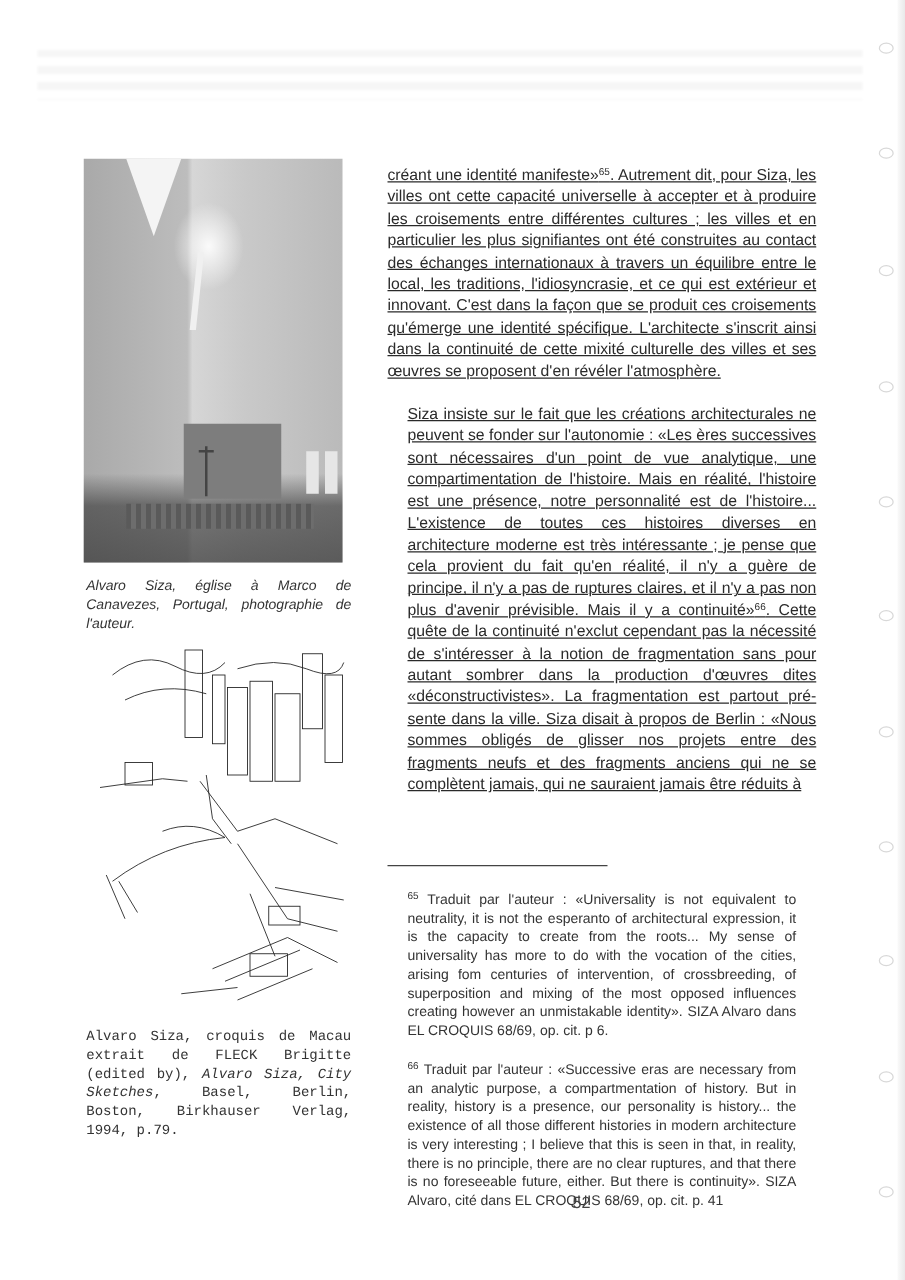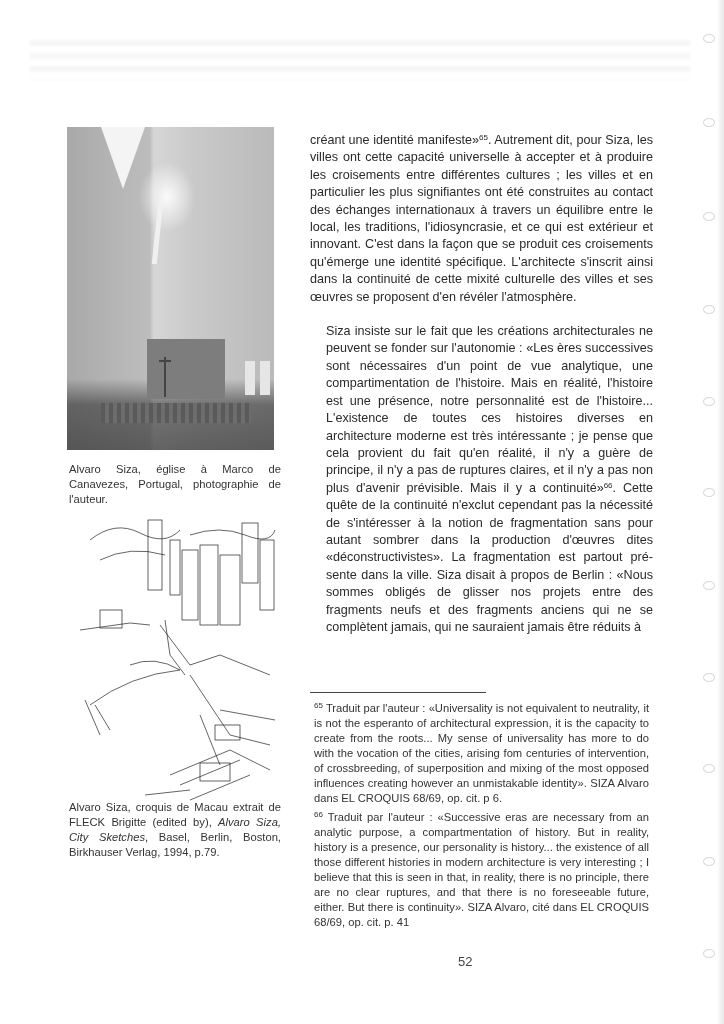--- a/index.html
+++ b/index.html
@@ -53,33 +53,33 @@
       position: absolute; left: 70px; top: 505px; width: 210px; height: 300px; background: #fff;
     }
     .caption {
       position: absolute; left: 69px; width: 212px; font-size: 11.2px; line-height: 15px; color: #333;
       text-align: justify;
     }
     .caption i { font-style: italic; }
     
     .main {
       position: absolute; left: 310px; top: 132px; width: 343px; font-size: 12.6px; line-height: 17.4px;
-      text-align: justify; color: #2a2a2a;
+      text-align: justify; color: #2a2a2a; text-decoration: underline;
     }
     .main p { margin: 0; }
     .main p + p { margin-top: 17px; margin-left: 16px; }
     sup { font-size: 8px; line-height: 0; vertical-align: 4px; }
     .fn-rule {
       position: absolute; left: 310px; top: 692px; width: 176px; height: 1px; background: #444;
     }
     .footnotes {
       position: absolute; left: 310px; top: 697px; width: 343px; font-size: 11.2px; line-height: 15px;
       text-align: justify; color: #333;
     }
-    .footnotes p { margin: 4px; }
+    .footnotes p { margin: 16px; }
     .page-num {
       position: absolute; left: 458px; top: 954px; font-size: 13px; color: #444;
     }
   </style>
 </head>
 <body>
 
 <div class="bleed"></div>
 <div class="right-edge"></div>
 <div id="punches">
@@ -99,21 +99,21 @@
 <div class="photo">
   <div class="skylight"></div>
   <div class="slit"></div>
   <div class="altar"></div>
   <div class="cross-v"></div>
   <div class="cross-h"></div>
   <div class="window1"></div>
   <div class="window2"></div>
   <div class="pews"></div>
 </div>
-<div class="caption" style="top:462px;">Alvaro Siza, église à Marco de Canavezes, Portugal, photographie de l'auteur.</div>
+<div class="caption" style="top:462px;font-style:italic;">Alvaro Siza, église à Marco de Canavezes, Portugal, photographie de l'auteur.</div>
 
 <div class="sketch">
   <svg width="210" height="300" viewBox="0 0 210 300" fill="none" stroke="#222" stroke-width="0.7">
     <path d="M20 35 Q45 15 70 28 T110 25"></path>
     <path d="M30 55 Q60 40 95 50"></path>
     <path d="M120 30 Q150 20 175 30 T205 25"></path>
     <rect x="78" y="15" width="14" height="70"></rect>
     <rect x="100" y="35" width="10" height="55"></rect>
     <rect x="112" y="45" width="16" height="70"></rect>
     <rect x="130" y="40" width="18" height="80"></rect>
@@ -132,21 +132,21 @@
     <path d="M130 210 L150 260"></path>
     <path d="M150 205 L205 215"></path>
     <rect x="145" y="220" width="25" height="15"></rect>
     <path d="M100 270 L160 245 L200 265"></path>
     <path d="M110 280 L170 255"></path>
     <path d="M120 295 L180 270"></path>
     <rect x="130" y="258" width="30" height="18"></rect>
     <path d="M75 290 L120 285"></path>
   </svg>
 </div>
-<div class="caption" style="top:800px;">
+<div class="caption" style="top:823px;font-family:Liberation Mono, monospace;">
   <span>Alvaro Siza, croquis de Macau extrait de FLECK Brigitte (edited by), </span><i>Alvaro Siza, City Sketches</i><span>, Basel, Berlin, Boston, Birkhauser Verlag, 1994, p.79.</span>
 </div>
 
 <div class="main">
   <p>
     <span>créant une identité manifeste»</span><sup>65</sup><span>. Autrement dit, pour Siza, les villes ont cette capacité universelle à accepter et à produire les croisements entre différentes cultures ; les villes et en particulier les plus signifiantes ont été construites au contact des échanges internationaux à travers un équilibre entre le local, les traditions, l'idiosyncrasie, et ce qui est extérieur et innovant. C'est dans la façon que se produit ces croisements qu'émerge une identité spécifique. L'architecte s'inscrit ainsi dans la continuité de cette mixité culturelle des villes et ses œuvres se proposent d'en révéler l'atmosphère.</span>
   </p>
   <p>
     <span>Siza insiste sur le fait que les créations architecturales ne peuvent se fonder sur l'autonomie : «Les ères successives sont nécessaires d'un point de vue analytique, une compartimentation de l'histoire. Mais en réalité, l'histoire est une présence, notre personnalité est de l'histoire... L'existence de toutes ces histoires diverses en architecture moderne est très intéressante ; je pense que cela provient du fait qu'en réalité, il n'y a guère de principe, il n'y a pas de ruptures claires, et il n'y a pas non plus d'avenir prévisible. Mais il y a continuité»</span><sup>66</sup><span>. Cette quête de la continuité n'exclut cependant pas la nécessité de s'intéresser à la notion de fragmentation sans pour autant sombrer dans la production d'œuvres dites «déconstructivistes». La fragmentation est partout pré-sente dans la ville. Siza disait à propos de Berlin : «Nous sommes obligés de glisser nos projets entre des fragments neufs et des fragments anciens qui ne se complètent jamais, qui ne sauraient jamais être réduits à</span>
   </p>

